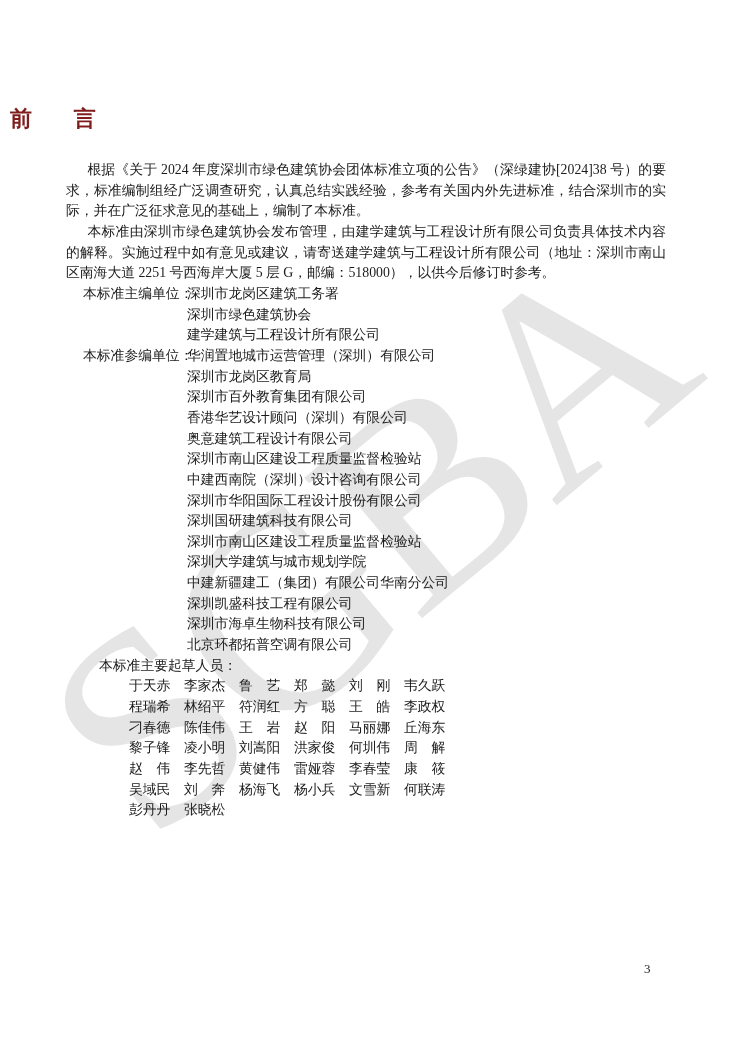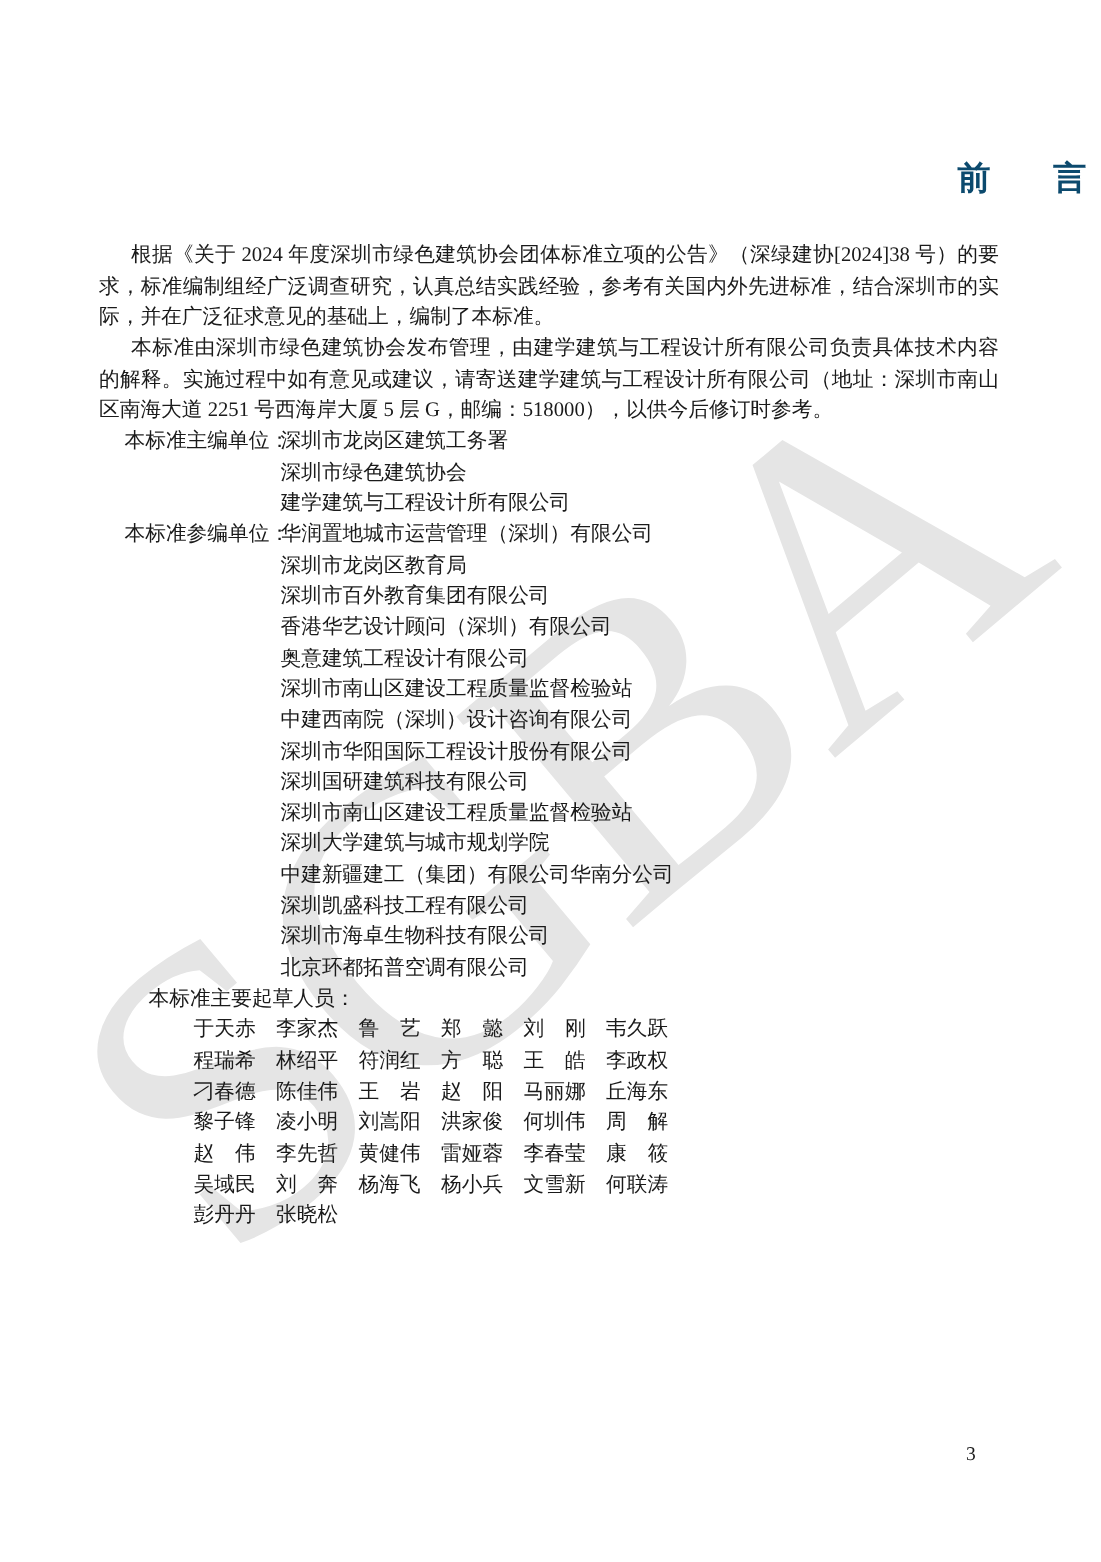--- a/index.html
+++ b/index.html
@@ -23,24 +23,24 @@
     letter-spacing:-0.02em;
     white-space:nowrap;
     z-index:0;
     user-select:none;
     pointer-events:none;
   }
   .doc-title{
     position:absolute;
     left:0;right:0;top:104px;
     margin:0;
-    text-align:right;
+    text-align:left;
     font-size:22px;
     font-weight:bold;
-    color:#0c4a6e;
+    color:#7f1d1d;
     letter-spacing:0.45em;
     text-indent:0.45em;
     z-index:1;
   }
   .content{
     position:absolute;
     left:66px;top:160px;
     width:600px;
     font-size:13.8px;
     line-height:20.65px;

